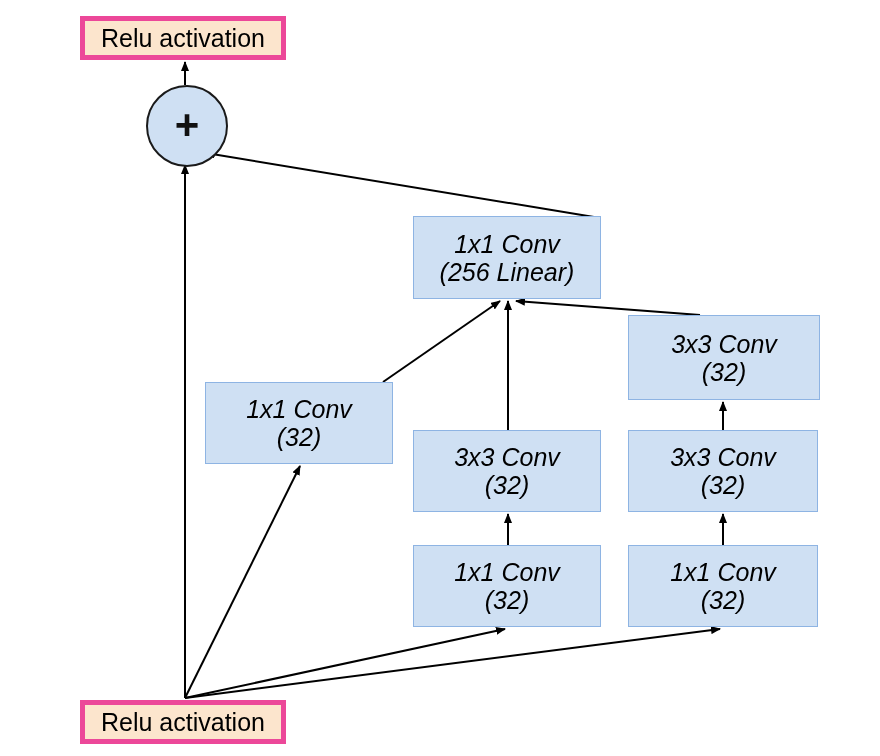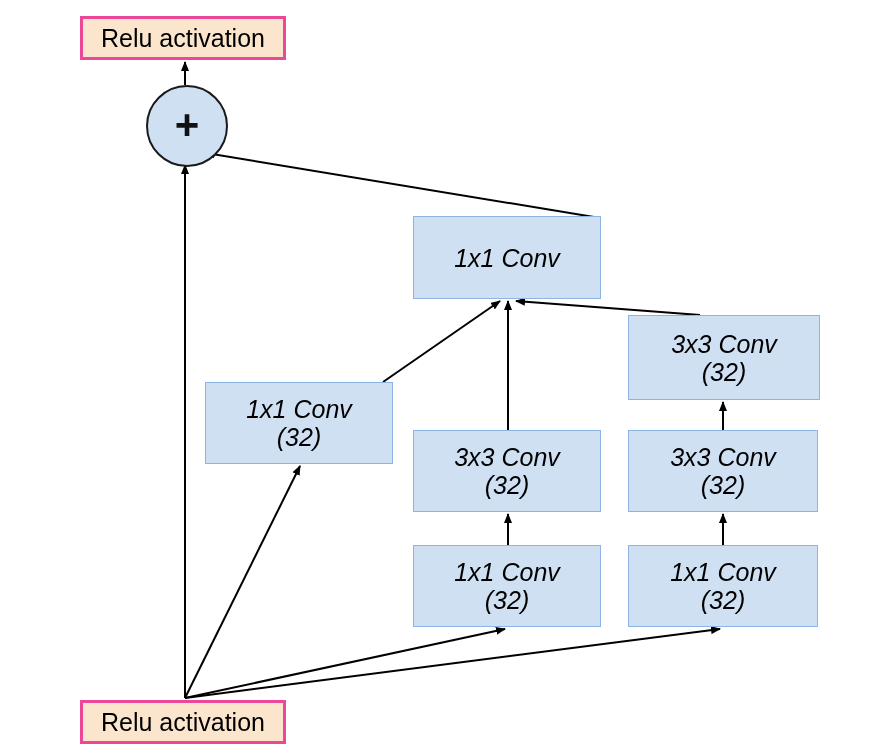--- a/index.html
+++ b/index.html
@@ -37,21 +37,21 @@
     z-index: 3;
   }
   .node-conv {
     background: #cfe0f3;
     border: 1px solid #8eb4e3;
     font-size: 25px;
     font-style: italic;
   }
   .node-relu {
     background: #fce5cd;
-    border: 3px solid #ec4899;
+    border: 5px solid #ec4899;
     font-size: 25px;
   }
   .node-line2 {
     display: block;
   }
   .adder {
     position: absolute;
     width: 78px;
     height: 78px;
     border-radius: 50%;
@@ -100,20 +100,21 @@
   <div class="node node-relu" style="left:80px; top:16px; width:206px; height:44px;">
     <span class="node-line1">Relu activation</span>
   </div>
 
   <div class="adder" style="left:146px; top:85px;">
     <span class="adder-glyph">+</span>
   </div>
 
   <div class="node node-conv" style="left:413px; top:216px; width:188px; height:83px;">
     <span class="node-line1">1x1 Conv</span>
+    <span class="node-line2">(256 Linear)</span>
   </div>
 
   <div class="node node-conv" style="left:628px; top:315px; width:192px; height:85px;">
     <span class="node-line1">3x3 Conv</span>
     <span class="node-line2">(32)</span>
   </div>
 
   <div class="node node-conv" style="left:205px; top:382px; width:188px; height:82px;">
     <span class="node-line1">1x1 Conv</span>
     <span class="node-line2">(32)</span>

